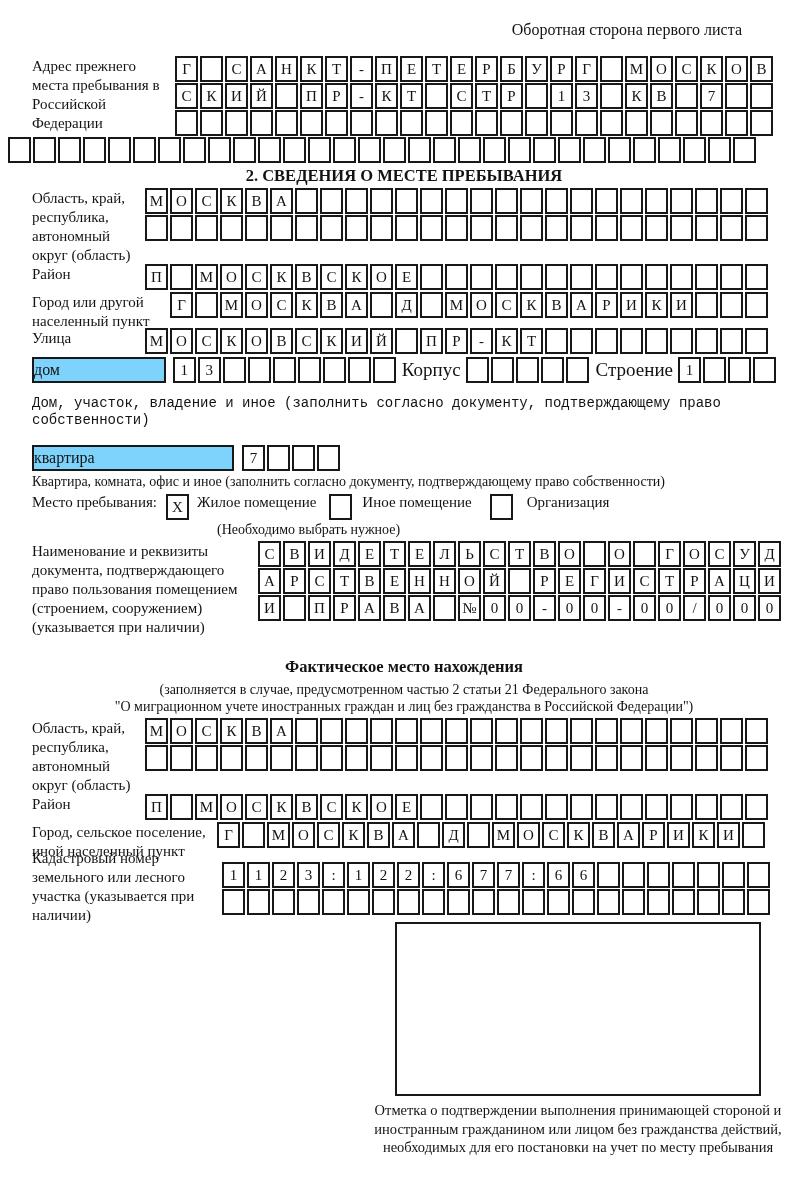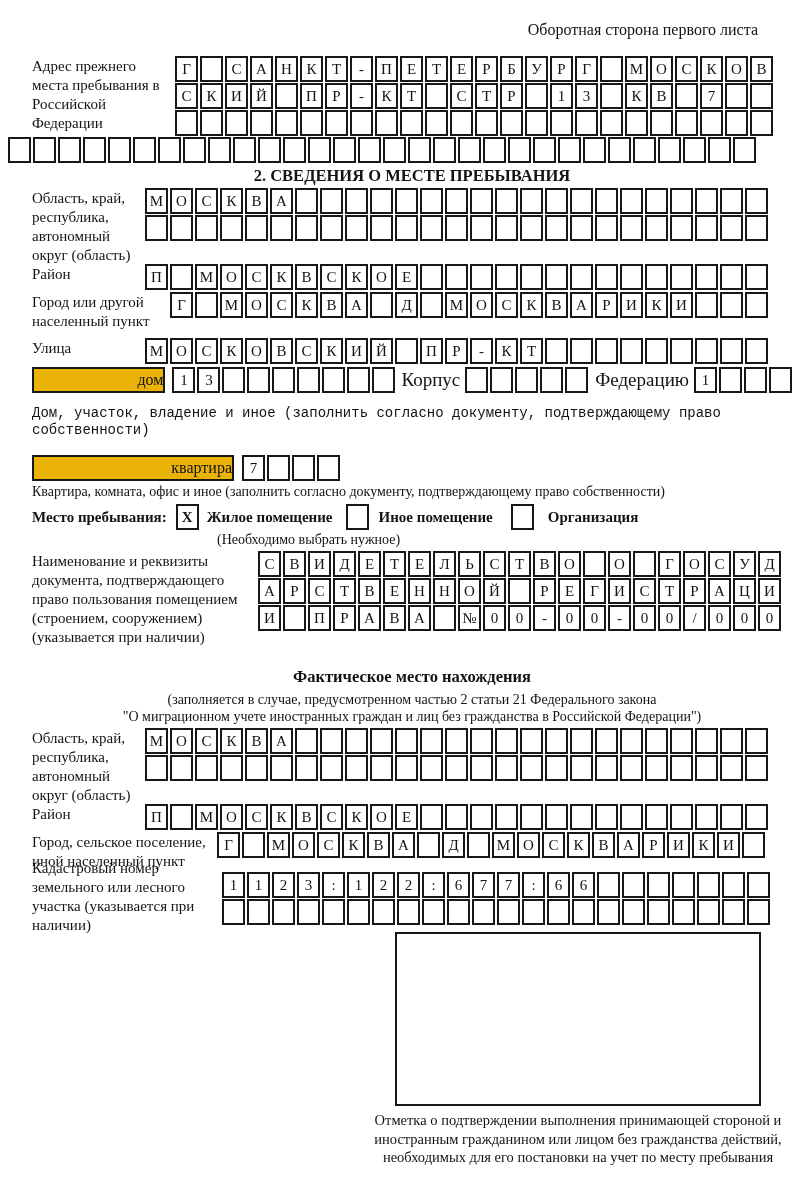--- a/index.html
+++ b/index.html
@@ -1,39 +1,39 @@
 <!DOCTYPE html>
 <html><head>
 <meta charset="utf-8">
 <style>
   html,body{margin:0;padding:0;background:#fff;}
   body{width:800px;height:1180px;overflow:hidden;color:#131313;
        font-family:"Liberation Serif","DejaVu Serif",serif;}
   .page{position:relative;width:800px;height:1180px;box-sizing:border-box;
-        padding:20px 8px 0 32px;}
+        padding:20px 24px 0 32px;}
   .header-note{text-align:right;padding-right:34px;font-size:16px;line-height:20px;}
 
   
   .field{position:relative;}
   .lbl{position:absolute;left:0;top:1px;font-size:15px;line-height:19px;}
   .rows{display:flex;flex-direction:column;gap:1px;}
   .cells{display:flex;gap:2px;}
   .cell{flex:0 0 19px;width:19px;height:22px;border:2px solid #181818;
         text-align:center;font-size:15px;line-height:22px;background:#fff;
         font-family:"Liberation Serif","DejaVu Serif",serif;}
   .caption{font-size:14px;line-height:17px;}
   .caption.center{text-align:center;}
   .sec-title{text-align:center;font-weight:bold;font-size:16.5px;line-height:20px;}
   .widebox{box-sizing:border-box;border:2px solid #181818;height:26px;
-           text-align:right;font-size:16px;line-height:22px;background:#eab308;}
+           text-align:left;font-size:16px;line-height:22px;background:#7dd3fc;}
   .inline-lbl{font-size:19px;line-height:26px;}
   .ml143{margin-left:143px}.ml113{margin-left:113px}.ml138{margin-left:138px}
   .ml226{margin-left:226px}.ml185{margin-left:185px}.ml190{margin-left:190px}
   .row-flex{display:flex;align-items:flex-start;}
-  .occ-row{display:flex;align-items:center;font-size:15px;font-weight:bold;}
+  .occ-row{display:flex;font-size:15px;}
   .stamp-wrap{margin-left:326px;width:440px;}
   .stamp-box{width:362px;height:170px;border:2px solid #181818;margin:0 auto;background:#fff;}
   .stamp-note{margin-top:5px;text-align:center;font-size:14.5px;line-height:18.5px;}
 </style>
 </head>
 <body>
 
 <div class="page">
 
   <div class="header-note">Оборотная сторона первого листа</div>
@@ -274,21 +274,21 @@
           <div class="cell">И</div>
           <div class="cell">К</div>
           <div class="cell">И</div>
           <div class="cell"></div>
           <div class="cell"></div>
           <div class="cell"></div>
         </div>
     </div>
   </div>
 
-  <div class="field" style="margin-top:20px;">
+  <div class="field" style="margin-top:10px;">
     <div class="lbl">Улица</div>
     <div class="rows ml113">
       <div class="cells">
           <div class="cell">М</div>
           <div class="cell">О</div>
           <div class="cell">С</div>
           <div class="cell">К</div>
           <div class="cell">О</div>
           <div class="cell">В</div>
           <div class="cell">С</div>
@@ -328,21 +328,21 @@
         <div class="cell"></div>
       </div>
     <div class="inline-lbl" style="margin:0 5px 0 6px;">Корпус</div>
     <div class="cells">
         <div class="cell"></div>
         <div class="cell"></div>
         <div class="cell"></div>
         <div class="cell"></div>
         <div class="cell"></div>
       </div>
-    <div class="inline-lbl" style="margin:0 5px 0 7px;">Федерацию</div>
+    <div class="inline-lbl" style="margin:0 5px 0 7px;">Строение</div>
     <div class="cells">
         <div class="cell">1</div>
         <div class="cell"></div>
         <div class="cell"></div>
         <div class="cell"></div>
       </div>
   </div>
   <div class="caption" style="margin-top:12px;font-family:Liberation Mono, monospace;">Дом, участок, владение и иное (заполнить согласно документу, подтверждающему право собственности)</div>
 
   <div class="row-flex" style="margin-top:16px;">

